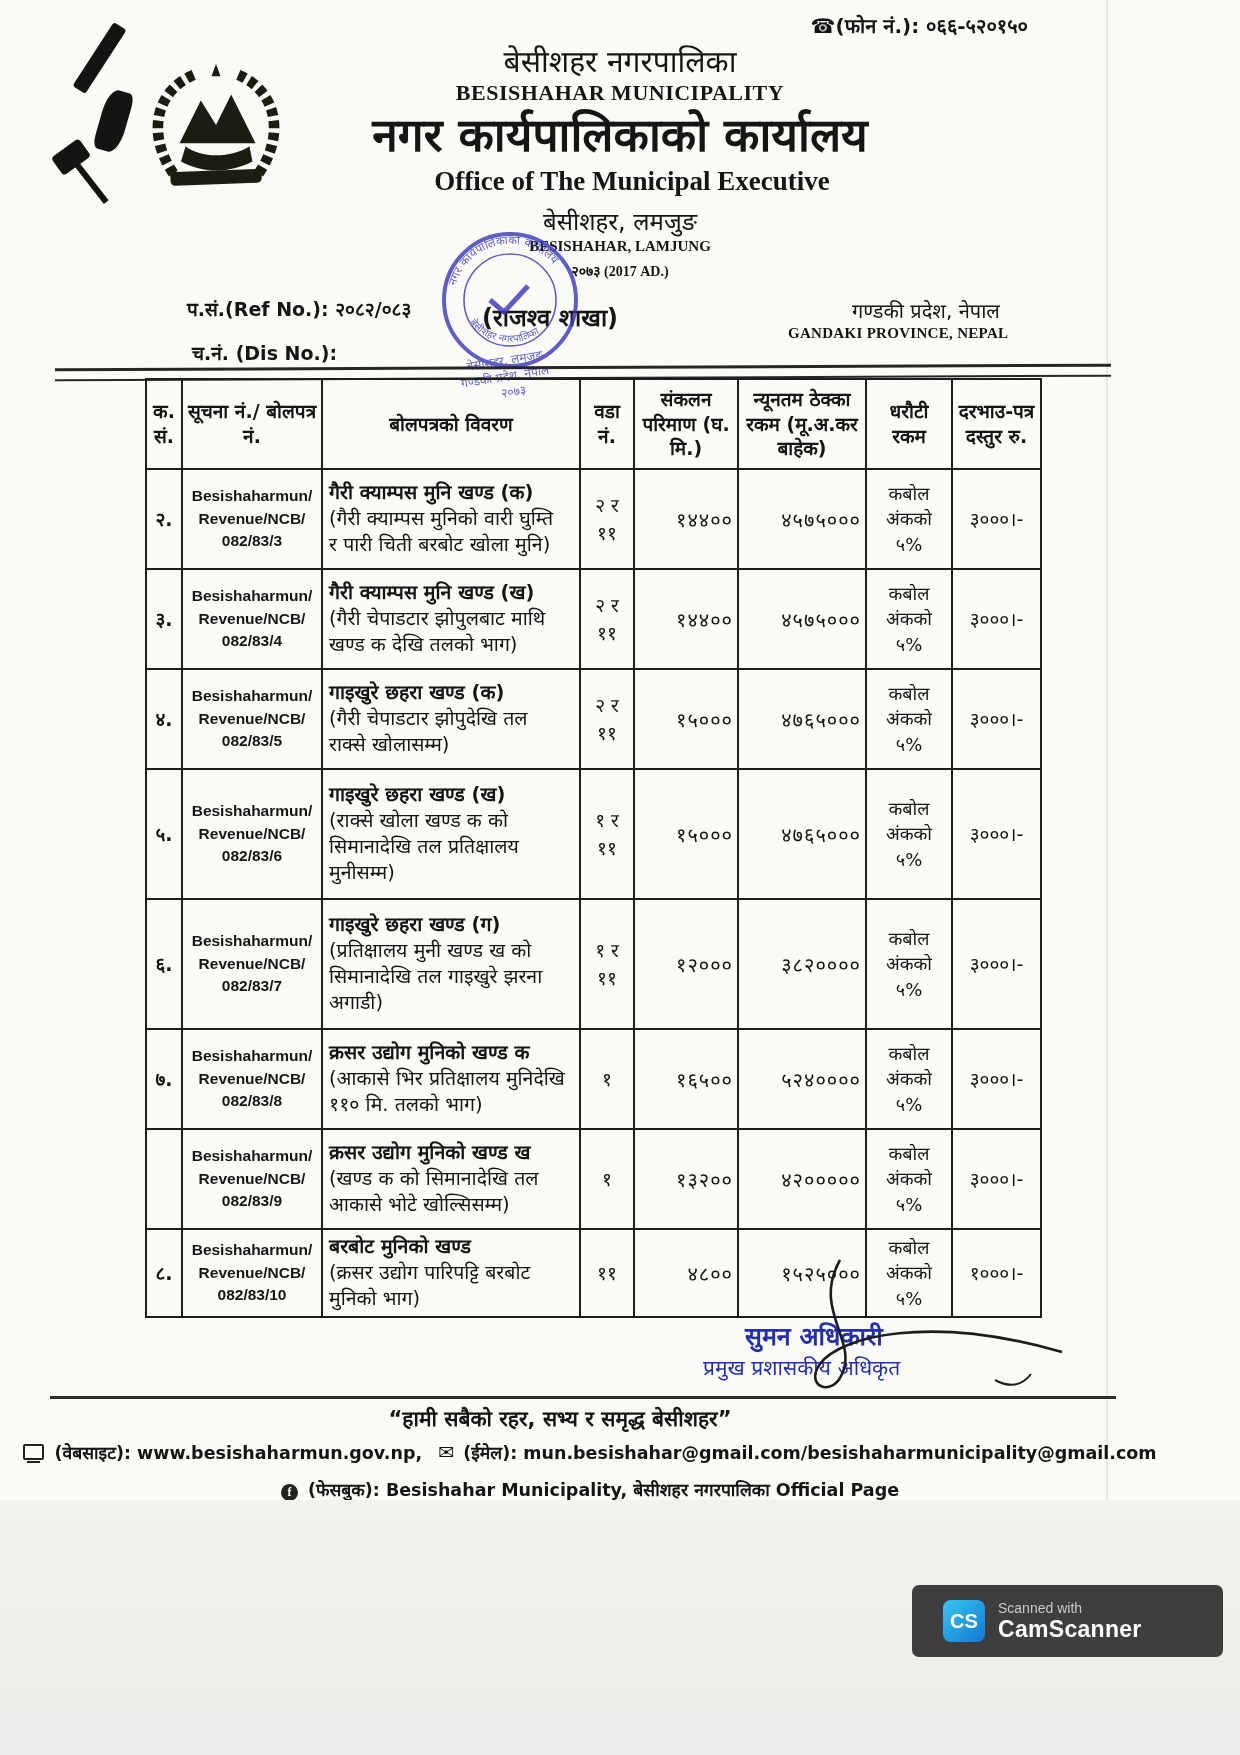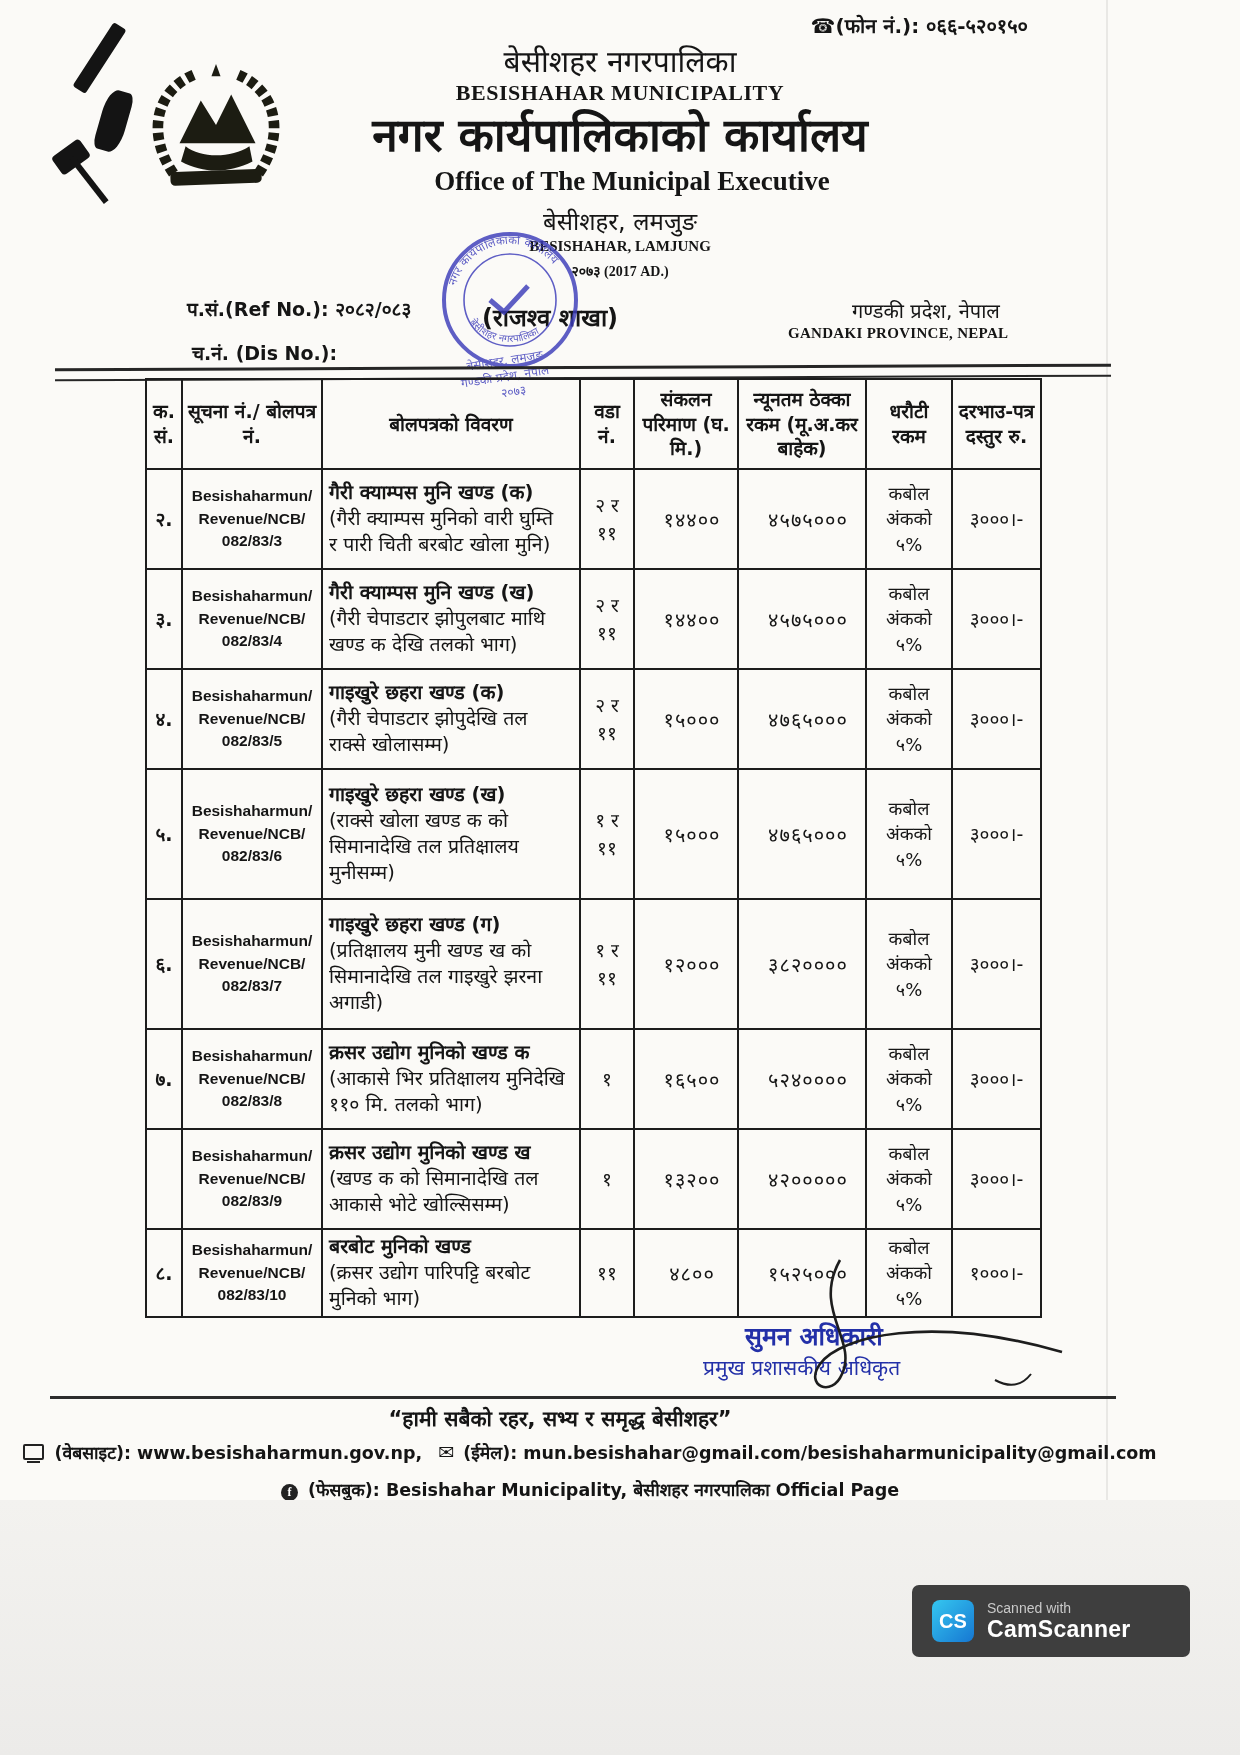--- a/index.html
+++ b/index.html
@@ -47,42 +47,42 @@
   thead tr{height:90px;}
   tbody tr{height:100px;}
   tbody tr:nth-of-type(4),tbody tr:nth-of-type(5){height:130px;}
   tbody tr:nth-of-type(8){height:88px;}
   th{font-size:19px;font-weight:bold;text-align:center;line-height:1.3;}
   .c-sn{font-size:19px;text-align:center;font-weight:bold;}
   .c-notice{font-family:"Liberation Sans",sans-serif;font-size:15.5px;font-weight:bold;text-align:center;line-height:1.45;}
   .c-desc{font-size:19.5px;line-height:1.33;text-align:left;padding-left:6px;}
   .c-desc .t{font-weight:bold;}
   .c-ward{font-size:19px;text-align:center;line-height:1.5;}
-  .c-num{font-size:20px;text-align:center;letter-spacing:1px;padding-left:16px;}
+  .c-num{font-size:20px;text-align:right;letter-spacing:1px;padding-left:16px;}
   .c-dep{font-size:18px;text-align:center;line-height:1.4;}
   .c-fee{font-size:19px;text-align:center;}
 
   
   .sig-name{left:745px;top:1318px;font-size:25px;font-weight:bold;color:#2330a8;}
   .sig-title{left:703px;top:1353px;font-size:21px;color:#2330a8;}
   .flourish{left:740px;top:1252px;}
 
   
   .rule2{left:50px;top:1396px;width:1066px;border-top:3px solid #2c2c2c;}
   .slogan{left:0;right:120px;top:1404px;font-size:21px;font-weight:bold;}
   .contact{left:0;right:60px;top:1440px;font-size:17.5px;font-weight:bold;}
   .icon-web{display:inline-block;width:17px;height:12px;border:2px solid #222;border-radius:2px;vertical-align:-1px;margin-right:4px;position:relative;}
   .icon-web::after{content:"";position:absolute;left:2px;right:2px;bottom:-5px;height:2px;background:#222;}
   .icon-mail{font-size:19px;margin:0 3px 0 10px;}
   .fb-clip{left:0;right:60px;top:1477px;height:23px;overflow:hidden;font-size:17.5px;font-weight:bold;text-align:center;}
   .icon-fb{display:inline-block;width:17px;height:17px;border-radius:50%;background:#222;color:#fff;font-size:12px;line-height:17px;text-align:center;margin-right:4px;font-family:"Liberation Serif",serif;}
 
   
   .band{left:0;top:1500px;width:1240px;height:255px;background:linear-gradient(#f3f2ef,#ecebe9);}
-  .badge{left:912px;top:1585px;width:278px;height:72px;background:#3e3e3e;border-radius:7px;display:flex;align-items:center;padding:0 20px;box-sizing:border-box;}
+  .badge{left:912px;top:1585px;width:311px;height:72px;background:#3e3e3e;border-radius:7px;display:flex;align-items:center;padding:0 31px;box-sizing:border-box;}
   .cs-logo{width:42px;height:42px;border-radius:8px;background:linear-gradient(135deg,#35c7f0,#1677d2);color:#fff;font-weight:bold;font-size:20px;display:flex;align-items:center;justify-content:center;margin-right:13px;font-family:"Liberation Sans",sans-serif;}
   .badge-txt .l1{color:#c9c9c9;font-size:14px;font-family:"Liberation Sans",sans-serif;}
   .badge-txt .l2{color:#ffffff;font-size:23px;font-weight:bold;font-family:"Liberation Sans",sans-serif;letter-spacing:.3px;}
   .page-edge{left:1106px;top:0;width:2px;height:1500px;background:rgba(0,0,0,.07);}
 </style>
 </head>
 <body>
 
 <div id="page">
 

